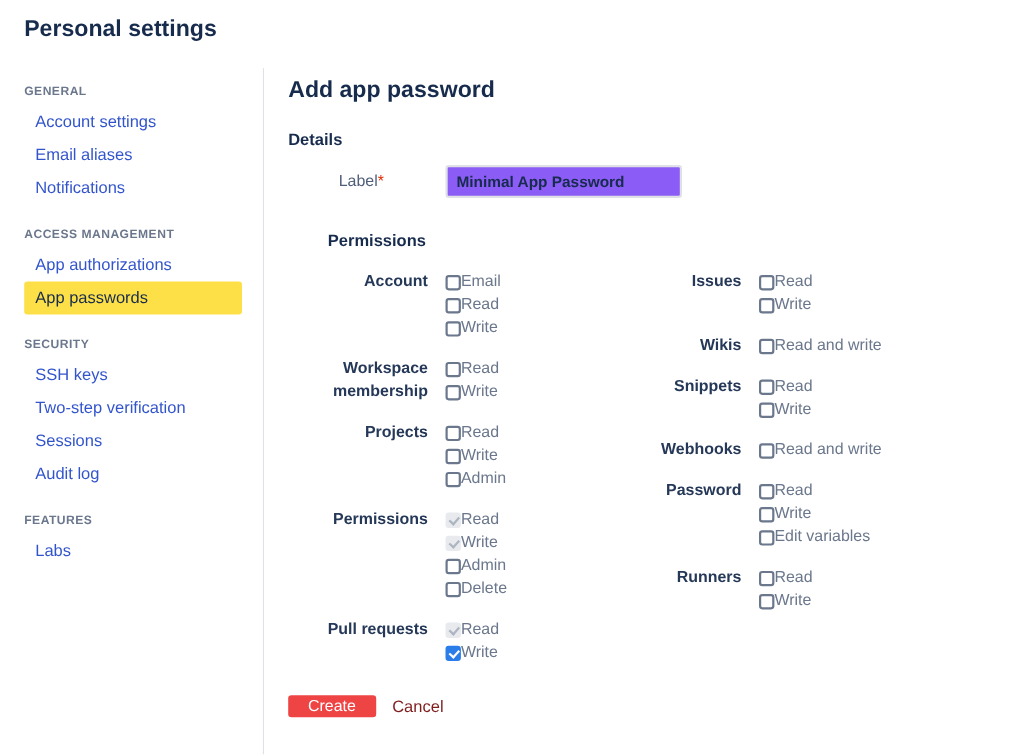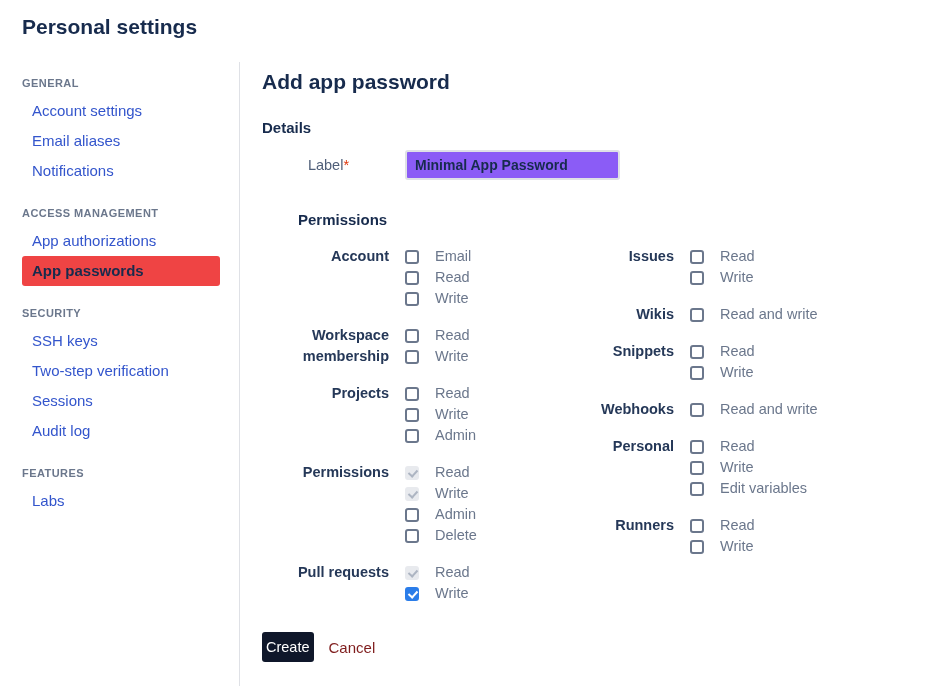--- a/index.html
+++ b/index.html
@@ -27,21 +27,21 @@
     color:#6B778C; text-transform:uppercase;
     margin:20px 0 6px 0; line-height:14px;
   }
   .side-section:first-child .side-header { margin-top:4px; }
   .side-item {
     display:block; width:198px; padding:5px 10px;
     font-size:15px; line-height:20px; color:#3355CC;
     text-decoration:none; cursor:pointer; border-radius:3px;
   }
   .side-item.selected {
-    background:#ef4444; color:#172B4D; font-weight:700;
+    background:#fde047; color:#172B4D; font-weight:400;
   }
 
   
   .main { flex:1; padding:8px 0 0 22px; }
   .main-title { font-size:21px; font-weight:700; line-height:24px; }
   .sub-heading { font-size:15px; font-weight:700; line-height:20px; }
   .details-heading { margin-top:24px; }
   .form-row { margin-top:12px; display:flex; align-items:center; }
   .field-label {
     width:143px; flex:0 0 143px; text-align:center; padding-right:10px;
@@ -62,21 +62,21 @@
     align-items:start;
   }
   .perm-col { display:flex; flex-direction:column; gap:16px; }
   .perm-group { display:flex; align-items:flex-start; }
   .group-name {
     flex:0 0 143px; width:143px; text-align:right; padding-right:16px;
     font-size:14.5px; font-weight:700; color:#253858; line-height:21px;
   }
   .perm-col.right .group-name { flex:0 0 145px; width:145px; }
   .opts { display:flex; flex-direction:column; }
-  .opt { display:flex; align-items:center; height:21px; gap:16px; }
+  .opt { display:flex; align-items:center; height:21px; gap:0; }
   .cb {
     width:14px; height:14px; flex:0 0 14px;
     border:2px solid #6B778C; border-radius:3px; background:#fff;
     position:relative; cursor:pointer;
   }
   .cb.checked { background:#2B7DE9; border-color:#2B7DE9; }
   .cb.checked::after {
     content:""; position:absolute; left:3px; top:0px;
     width:4px; height:7px;
     border:solid #fff; border-width:0 2px 2px 0;
@@ -86,22 +86,22 @@
   .cb.checked-disabled::after {
     content:""; position:absolute; left:3px; top:0px;
     width:4px; height:7px;
     border:solid #ADB5C2; border-width:0 2px 2px 0;
     transform:rotate(42deg);
   }
   .opt-label { font-size:14.5px; color:#6B778C; line-height:21px; }
 
   .actions { margin-top:28px; display:flex; align-items:center; }
   .btn-primary {
-    background:#0f172a; color:#fff; border:none; border-radius:3px;
-    height:30px; padding:0 4px; font-size:14.5px; cursor:pointer;
+    background:#ef4444; color:#fff; border:none; border-radius:3px;
+    height:20px; padding:0 18px; font-size:14.5px; cursor:pointer;
     font-family:"Liberation Sans", sans-serif;
   }
   .link-cancel {
     margin-left:15px; color:#7f1d1d; font-size:15px;
     text-decoration:none; cursor:pointer;
   }
 </style>
 </head>
 <body>
 
@@ -299,21 +299,21 @@
     <div class="group-name">Webhooks</div>
     <div class="opts">
   <div class="opt">
     <span class="cb"></span>
     <span class="opt-label">Read and write</span>
   </div>
 </div>
   </div>
 
   <div class="perm-group">
-    <div class="group-name">Personal</div>
+    <div class="group-name">Password</div>
     <div class="opts">
   <div class="opt">
     <span class="cb"></span>
     <span class="opt-label">Read</span>
   </div>
 
   <div class="opt">
     <span class="cb"></span>
     <span class="opt-label">Write</span>
   </div>

